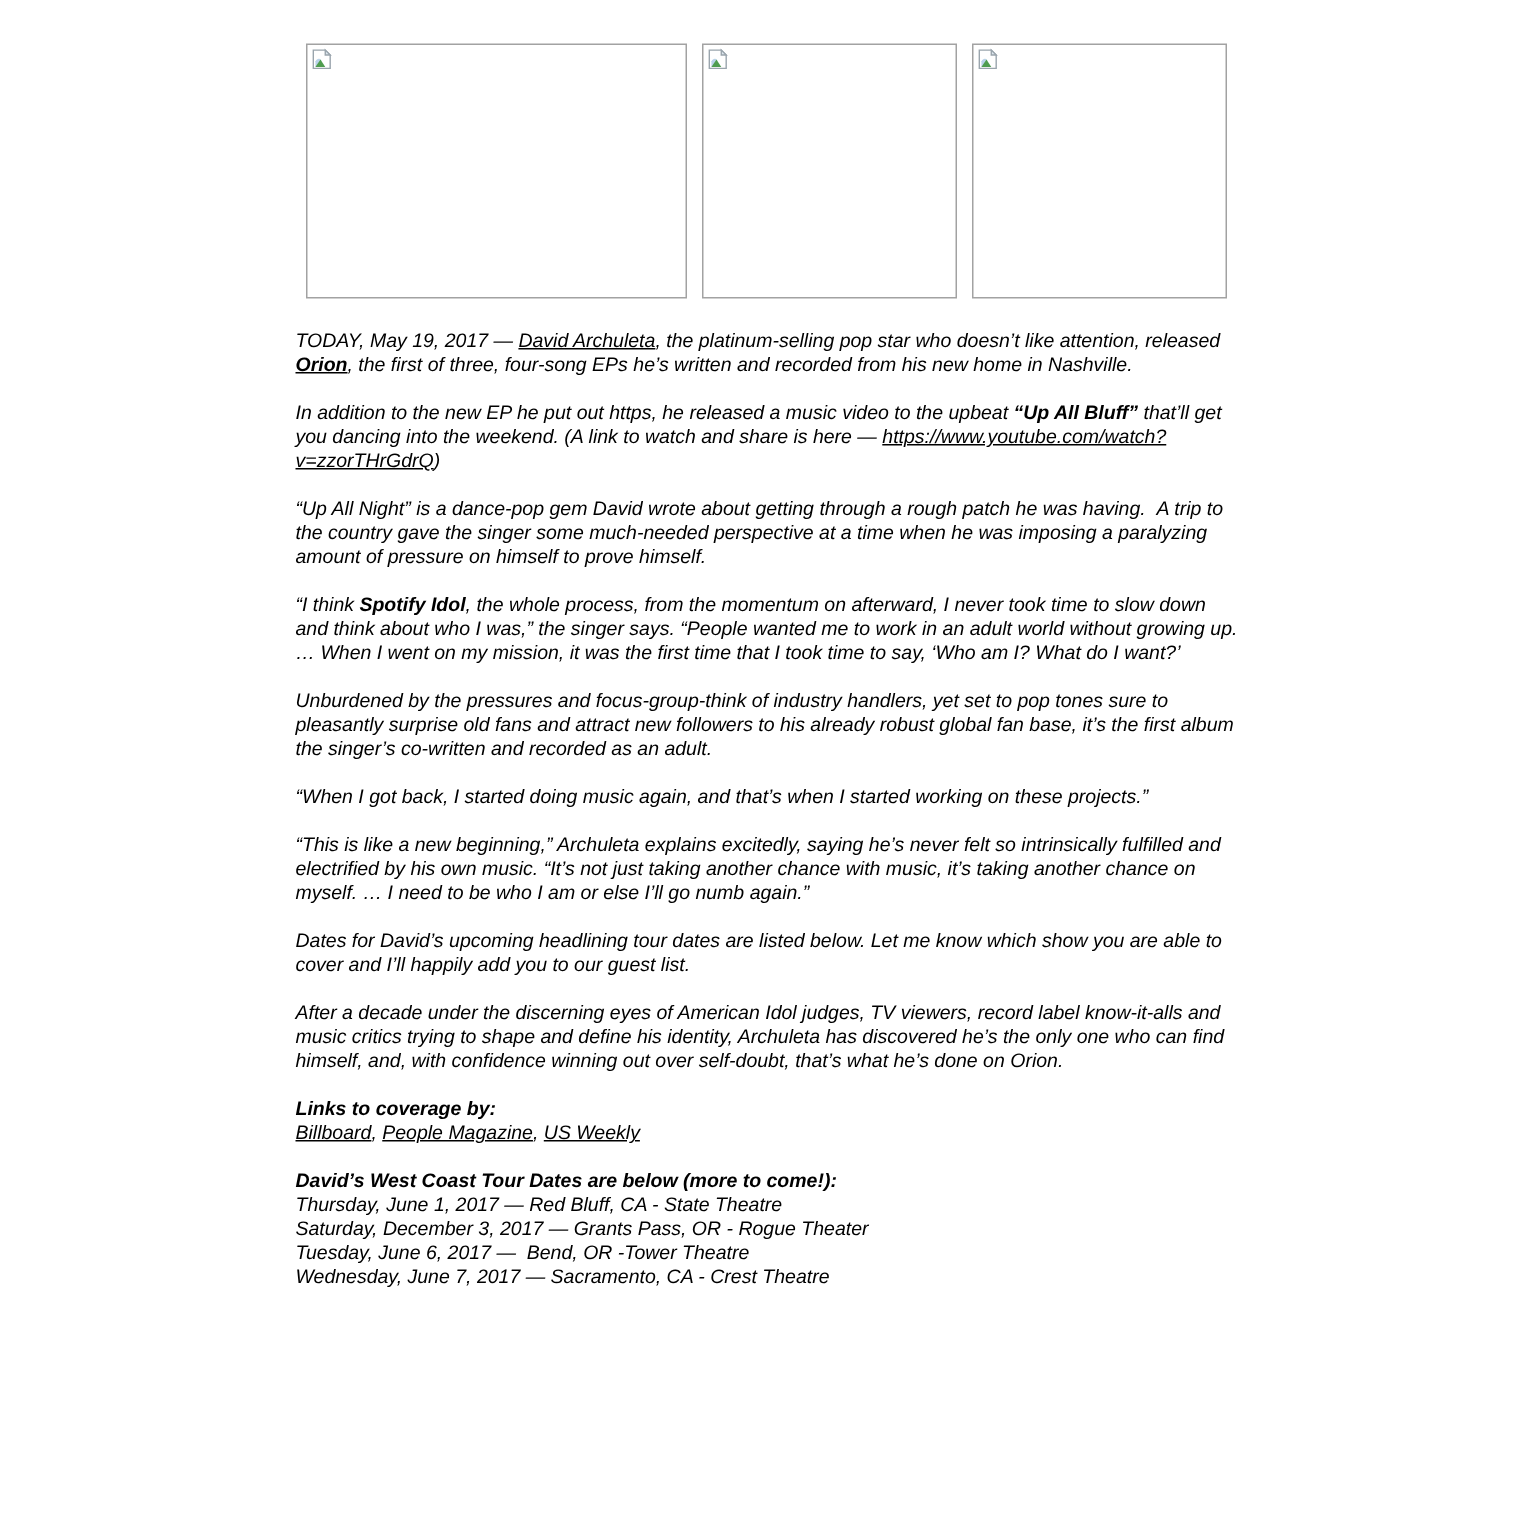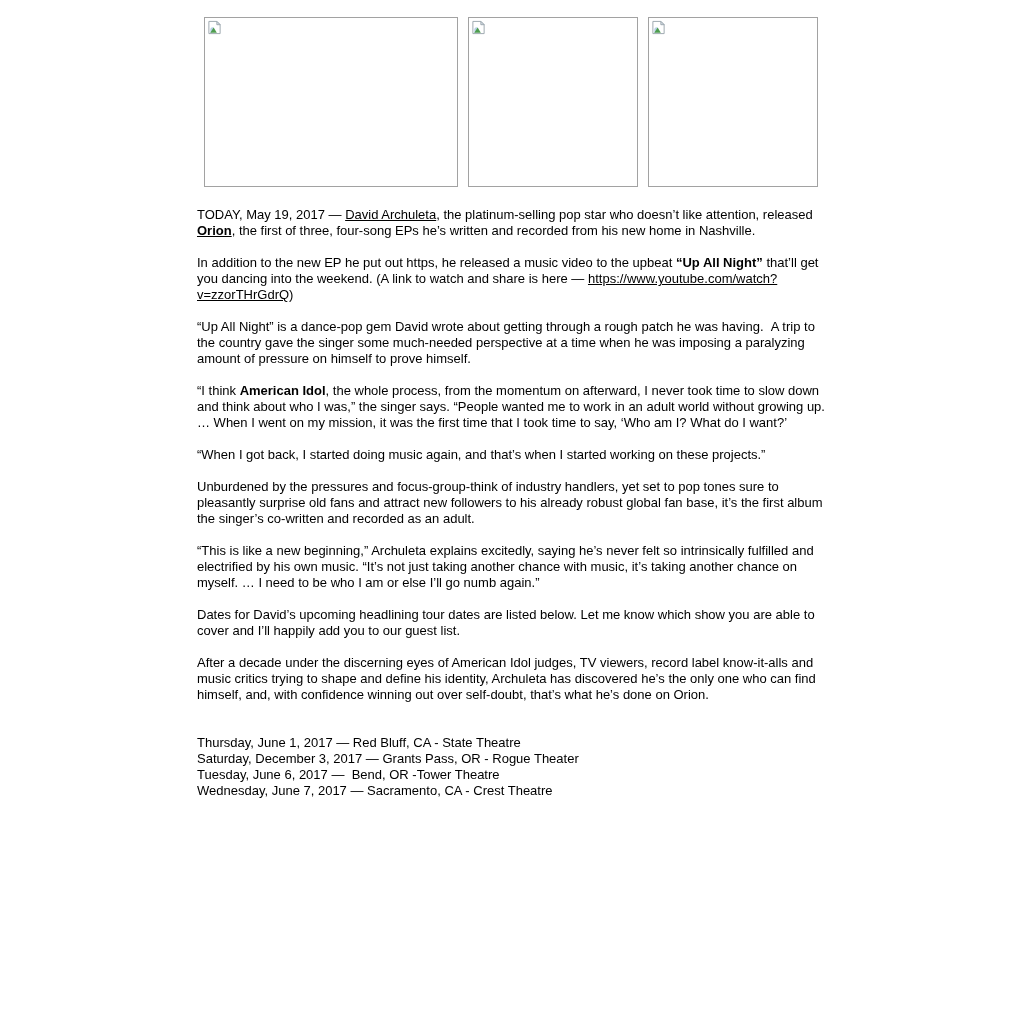--- a/index.html
+++ b/index.html
@@ -12,21 +12,22 @@
     height: 1024px;
     overflow: hidden;
     font-family: "Liberation Sans", "DejaVu Sans", sans-serif;
     font-size: 13px;
     line-height: 16px;
     color: #000000;
   }
   .content {
     margin-left: 197px;
     width: 628px;
-    padding-top: 17px;
+    padding-top: 29px;
+    font-style: italic;
   }
   .images-row {
     display: flex;
     gap: 10px;
     justify-content: center;
     align-items: flex-start;
   }
   .img-box {
     border: 1px solid #a2a2a2;
     background: #ffffff;
@@ -80,34 +81,35 @@
         <path d="M2 1.5h8.5l3.5 3.5v9.5H2z" fill="#ffffff" stroke="#9aa5ad" stroke-width="1"></path>
         <path d="M10.5 1.5V5H14z" fill="#dde6ee" stroke="#9aa5ad" stroke-width="1"></path>
         <path d="M3.5 9.5c1.2-2.2 3-2.4 4.2-.6L5 13.5H3.5z" fill="#b9d2e8"></path>
         <path d="M3.5 13.5l3.6-5.4 3.4 5.4z" fill="#4f9d4f"></path>
       </svg>
     </div>
   </div>
 
   <p class="para first"><span>TODAY, May 19, 2017 — </span><span class="lnk">David Archuleta</span><span>, the platinum-selling pop star who doesn’t like attention, released </span><span class="lnk bold">Orion</span><span>, the first of three, four-song EPs he’s written and recorded from his new home in Nashville.</span></p>
 
-  <p class="para"><span>In addition to the new EP he put out https, he released a music video to the upbeat </span><span class="bold">“Up All Night”</span><span> that’ll get you dancing into the weekend. (A link to watch and share is here — </span><span class="lnk">https://www.youtube.com/watch?v=zzorTHrGdrQ</span><span>)</span></p>
+  <p class="para"><span>In addition to the new EP he put out https, he released a music video to the upbeat </span><span class="bold">“Up All Bluff”</span><span> that’ll get you dancing into the weekend. (A link to watch and share is here — </span><span class="lnk">https://www.youtube.com/watch?v=zzorTHrGdrQ</span><span>)</span></p>
 
   <p class="para">“Up All Night” is a dance-pop gem David wrote about getting through a rough patch he was having. &nbsp;A trip to the country gave the singer some much-needed perspective at a time when he was imposing a paralyzing amount of pressure on himself to prove himself.</p>
 
-  <p class="para"><span>“I think </span><span class="bold">American Idol</span><span>, the whole process, from the momentum on afterward, I never took time to slow down and think about who I was,” the singer says. “People wanted me to work in an adult world without growing up. … When I went on my mission, it was the first time that I took time to say, ‘Who am I? What do I want?’</span></p>
+  <p class="para"><span>“I think </span><span class="bold">Spotify Idol</span><span>, the whole process, from the momentum on afterward, I never took time to slow down and think about who I was,” the singer says. “People wanted me to work in an adult world without growing up. … When I went on my mission, it was the first time that I took time to say, ‘Who am I? What do I want?’</span></p>
+
+  <p class="para">Unburdened by the pressures and focus-group-think of industry handlers, yet set to pop tones sure to pleasantly surprise old fans and attract new followers to his already robust global fan base, it’s the first album the singer’s co-written and recorded as an adult.</p>
 
   <p class="para">“When I got back, I started doing music again, and that’s when I started working on these projects.”</p>
-
-  <p class="para">Unburdened by the pressures and focus-group-think of industry handlers, yet set to pop tones sure to pleasantly surprise old fans and attract new followers to his already robust global fan base, it’s the first album the singer’s co-written and recorded as an adult.</p>
 
   <p class="para">“This is like a new beginning,” Archuleta explains excitedly, saying he’s never felt so intrinsically fulfilled and electrified by his own music. “It’s not just taking another chance with music, it’s taking another chance on myself. … I need to be who I am or else I’ll go numb again.”</p>
 
   <p class="para">Dates for David’s upcoming headlining tour dates are listed below. Let me know which show you are able to cover and I’ll happily add you to our guest list.</p>
 
   <p class="para">After a decade under the discerning eyes of American Idol judges, TV viewers, record label know-it-alls and music critics trying to shape and define his identity, Archuleta has discovered he’s the only one who can find himself, and, with confidence winning out over self-doubt, that’s what he’s done on Orion.</p>
 
 
 
+  <p class="para"><span class="bold">Links to coverage by:</span><br><span class="lnk">Billboard</span><span>, </span><span class="lnk">People Magazine</span><span>, </span><span class="lnk">US Weekly</span></p>
 
-  <p class="para"><br><span>Thursday, June 1, 2017 — Red Bluff, CA - State Theatre</span><br><span>Saturday, December 3, 2017 — Grants Pass, OR - Rogue Theater</span><br><span>Tuesday, June 6, 2017 — &nbsp;Bend, OR -Tower Theatre</span><br><span>Wednesday, June 7, 2017 — Sacramento, CA - Crest Theatre</span></p>
+  <p class="para"><span class="bold">David’s West Coast Tour Dates are below (more to come!):</span><br><span>Thursday, June 1, 2017 — Red Bluff, CA - State Theatre</span><br><span>Saturday, December 3, 2017 — Grants Pass, OR - Rogue Theater</span><br><span>Tuesday, June 6, 2017 — &nbsp;Bend, OR -Tower Theatre</span><br><span>Wednesday, June 7, 2017 — Sacramento, CA - Crest Theatre</span></p>
 
 </div>
 
 </body></html>

